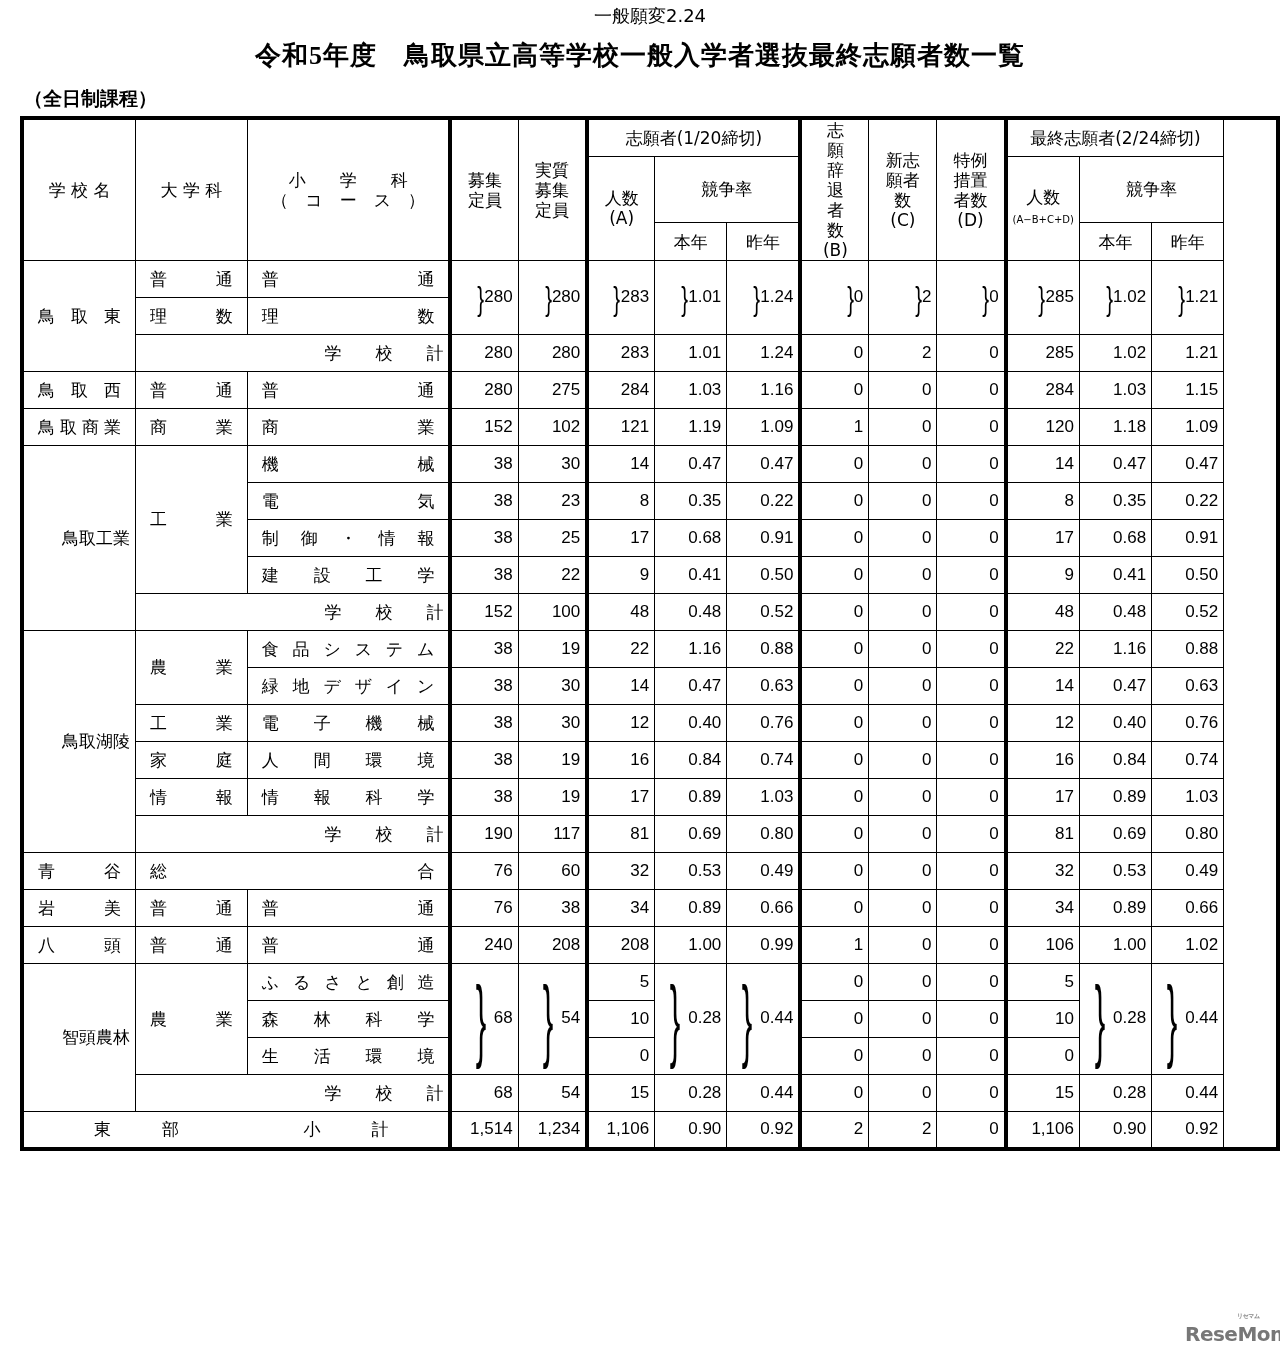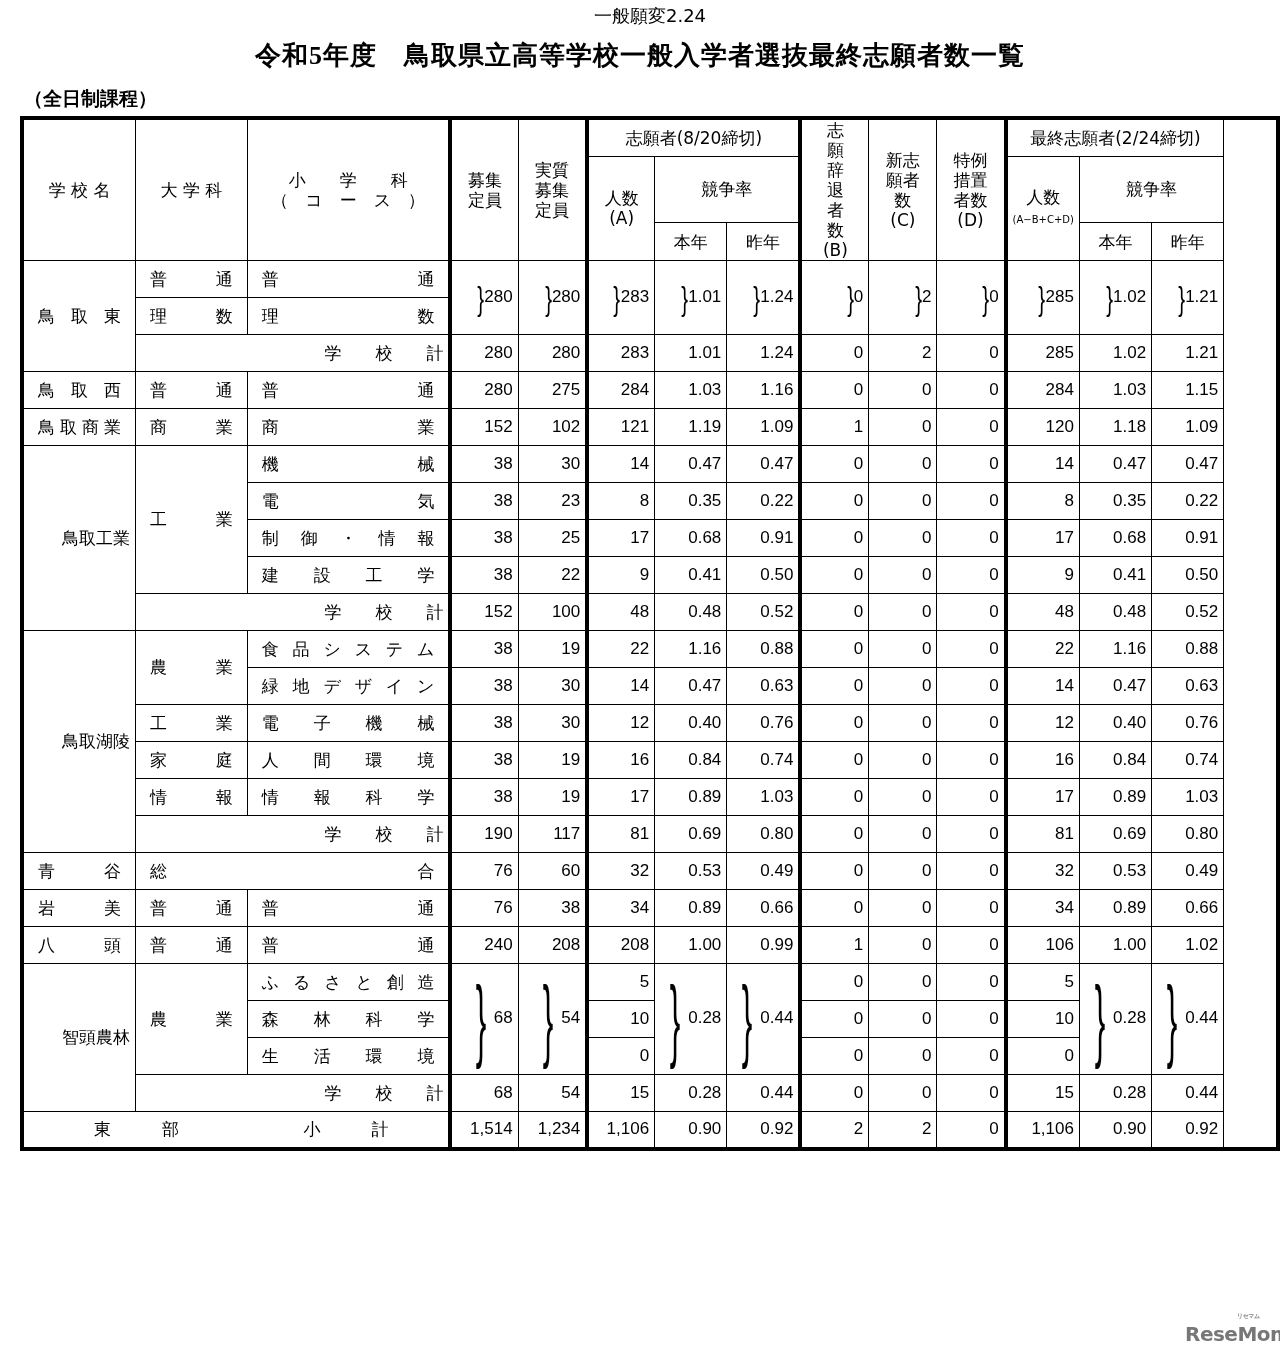--- a/index.html
+++ b/index.html
@@ -50,21 +50,21 @@
   <tbody>
       <tr style="height:38px">
     <th rowspan="3" class="ctr">学 校 名</th>
     <th rowspan="3" class="ctr">大 学 科</th>
     <th rowspan="3">
       <div>小　　学　　科</div>
       <div>（　コ　ー　ス　）</div>
     </th>
     <th rowspan="3" class="thickL" style="white-space:normal;padding:0 14px">募集定員</th>
     <th rowspan="3" style="white-space:normal;padding:0 16px">実質募集定員</th>
-    <th colspan="3" class="thickL">志願者(8/20締切)</th>
+    <th colspan="3" class="thickL">志願者(1/20締切)</th>
     <th rowspan="3" class="thickL" style="white-space:normal;padding:0 16px"><span>志願辞退者数</span><br><span>(B)</span></th>
     <th rowspan="3" style="white-space:normal;padding:0 16px"><span>新志願者数</span><br><span>(C)</span></th>
     <th rowspan="3" style="white-space:normal;padding:0 16px"><span>特例措置者数</span><br><span>(D)</span></th>
     <th colspan="3" class="thickL">最終志願者(2/24締切)</th>
   </tr>
   <tr style="height:38px">
     <th rowspan="2" class="thickL"><span>人数</span><br><span>(A)</span></th>
     <th colspan="2">競争率</th>
     <th rowspan="2" class="thickL"><span>人数</span><br><span class="hsmall">(A−B+C+D)</span></th>
     <th colspan="2">競争率</th>

